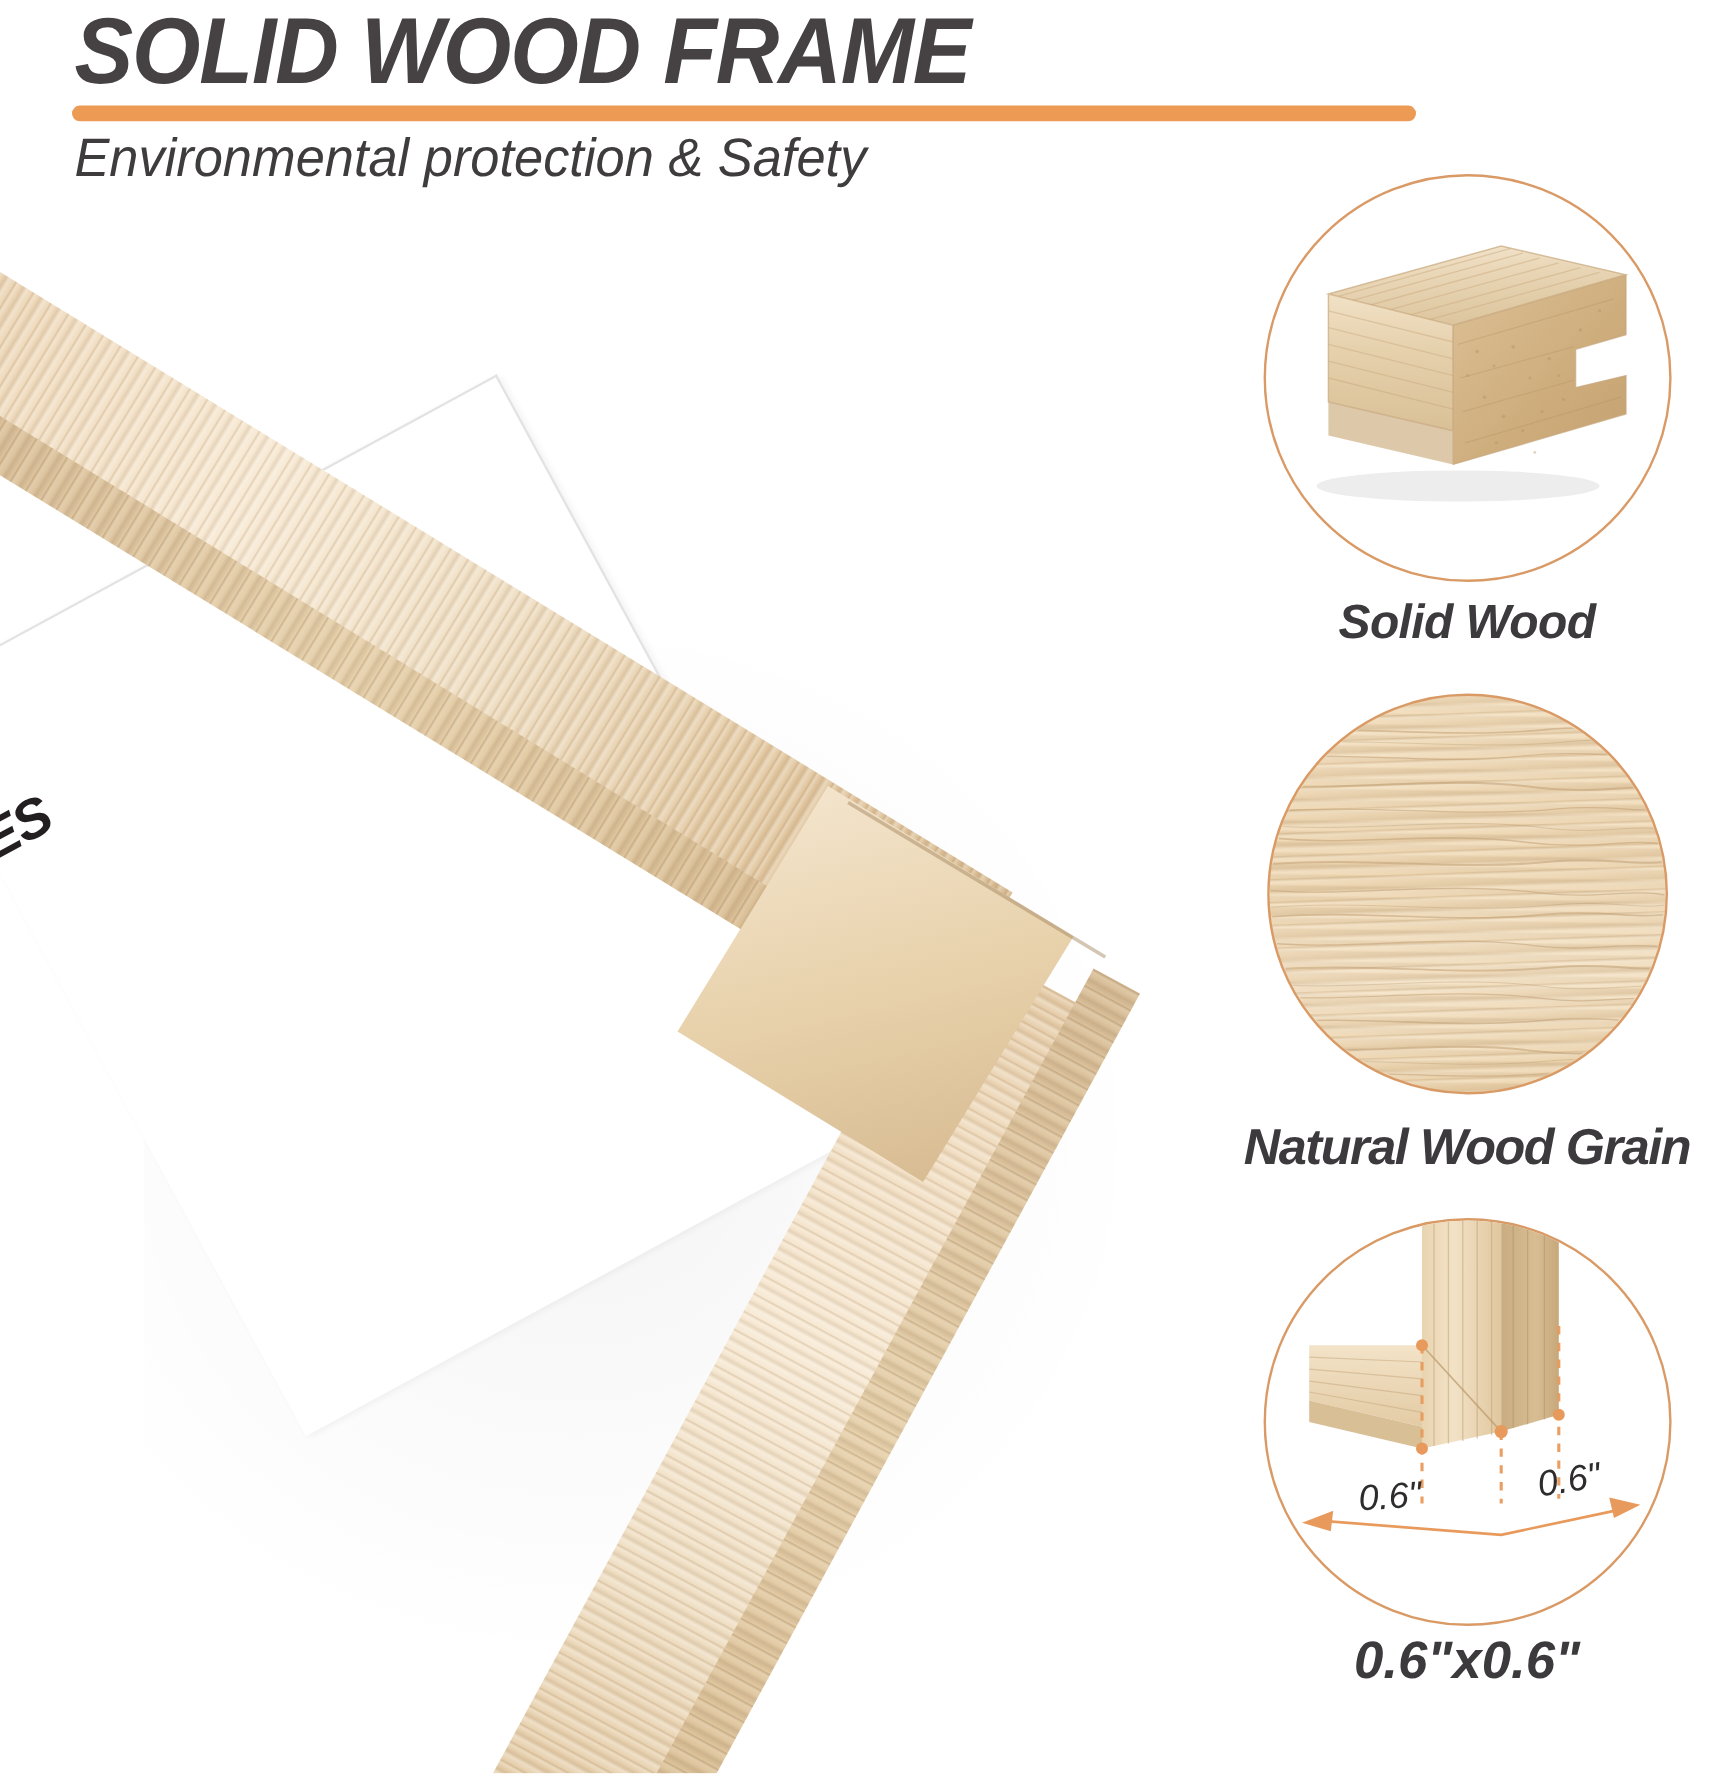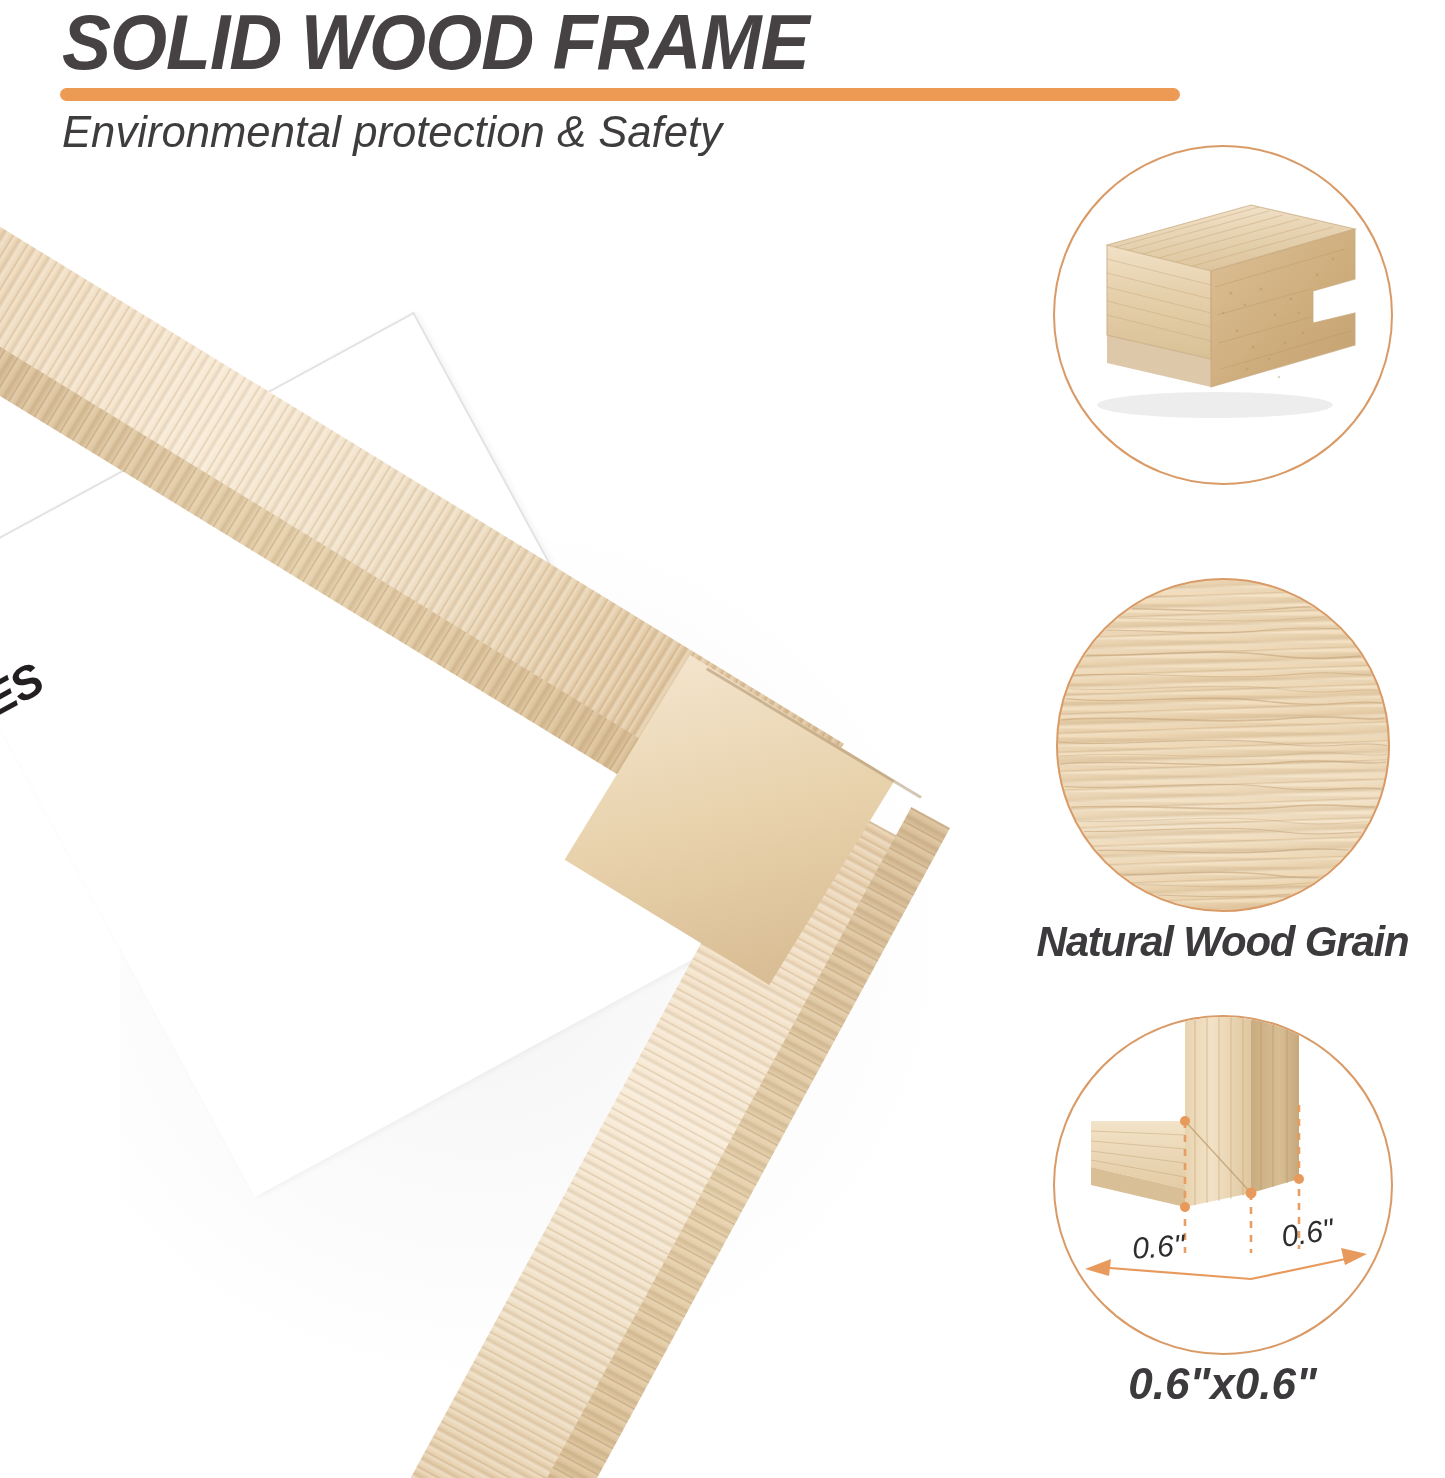--- a/index.html
+++ b/index.html
@@ -255,21 +255,21 @@
     text-align: center;
     font-size: 40px;
     font-weight: bold;
     color: #3C3A3C;
     letter-spacing: -0.5px;
     white-space: nowrap;
   }
   #caption-2 {
     font-size: 42px;
     letter-spacing: -1.2px;
-    margin-top: 6px;
+    margin-top: 20px;
   }
   #caption-3 {
     font-size: 44px;
     letter-spacing: 0px;
     margin-top: 4px;
   }
 
   .svgwrap { display: block; }
 </style>
 </head>
@@ -372,20 +372,21 @@
 
         <polygon points="52,188 156,212 156,240 52,216" fill="#d2b68d" opacity="0.75"></polygon>
 
         <g stroke="#c8a87e" stroke-width="1.2" fill="none" opacity="0.7">
           <polygon points="52,98 196,58 300,82 156,124"></polygon>
           <polyline points="52,98 52,188 156,212 156,124"></polyline>
           <polyline points="156,124 300,82 300,132 258,144 258,176 300,166 300,198 156,240 156,124"></polyline>
         </g>
       </svg>
     </div>
+    <div class="caption" id="caption-1">Solid Wood</div>
   </div>
 
   <div class="callout" id="callout-2">
     <div class="circle-grain">
       <svg class="svgwrap" width="330" height="330" viewBox="0 0 330 330">
         <defs>
           <clipPath id="grainclip">
             <circle cx="165" cy="165" r="164"></circle>
           </clipPath>
         </defs>

